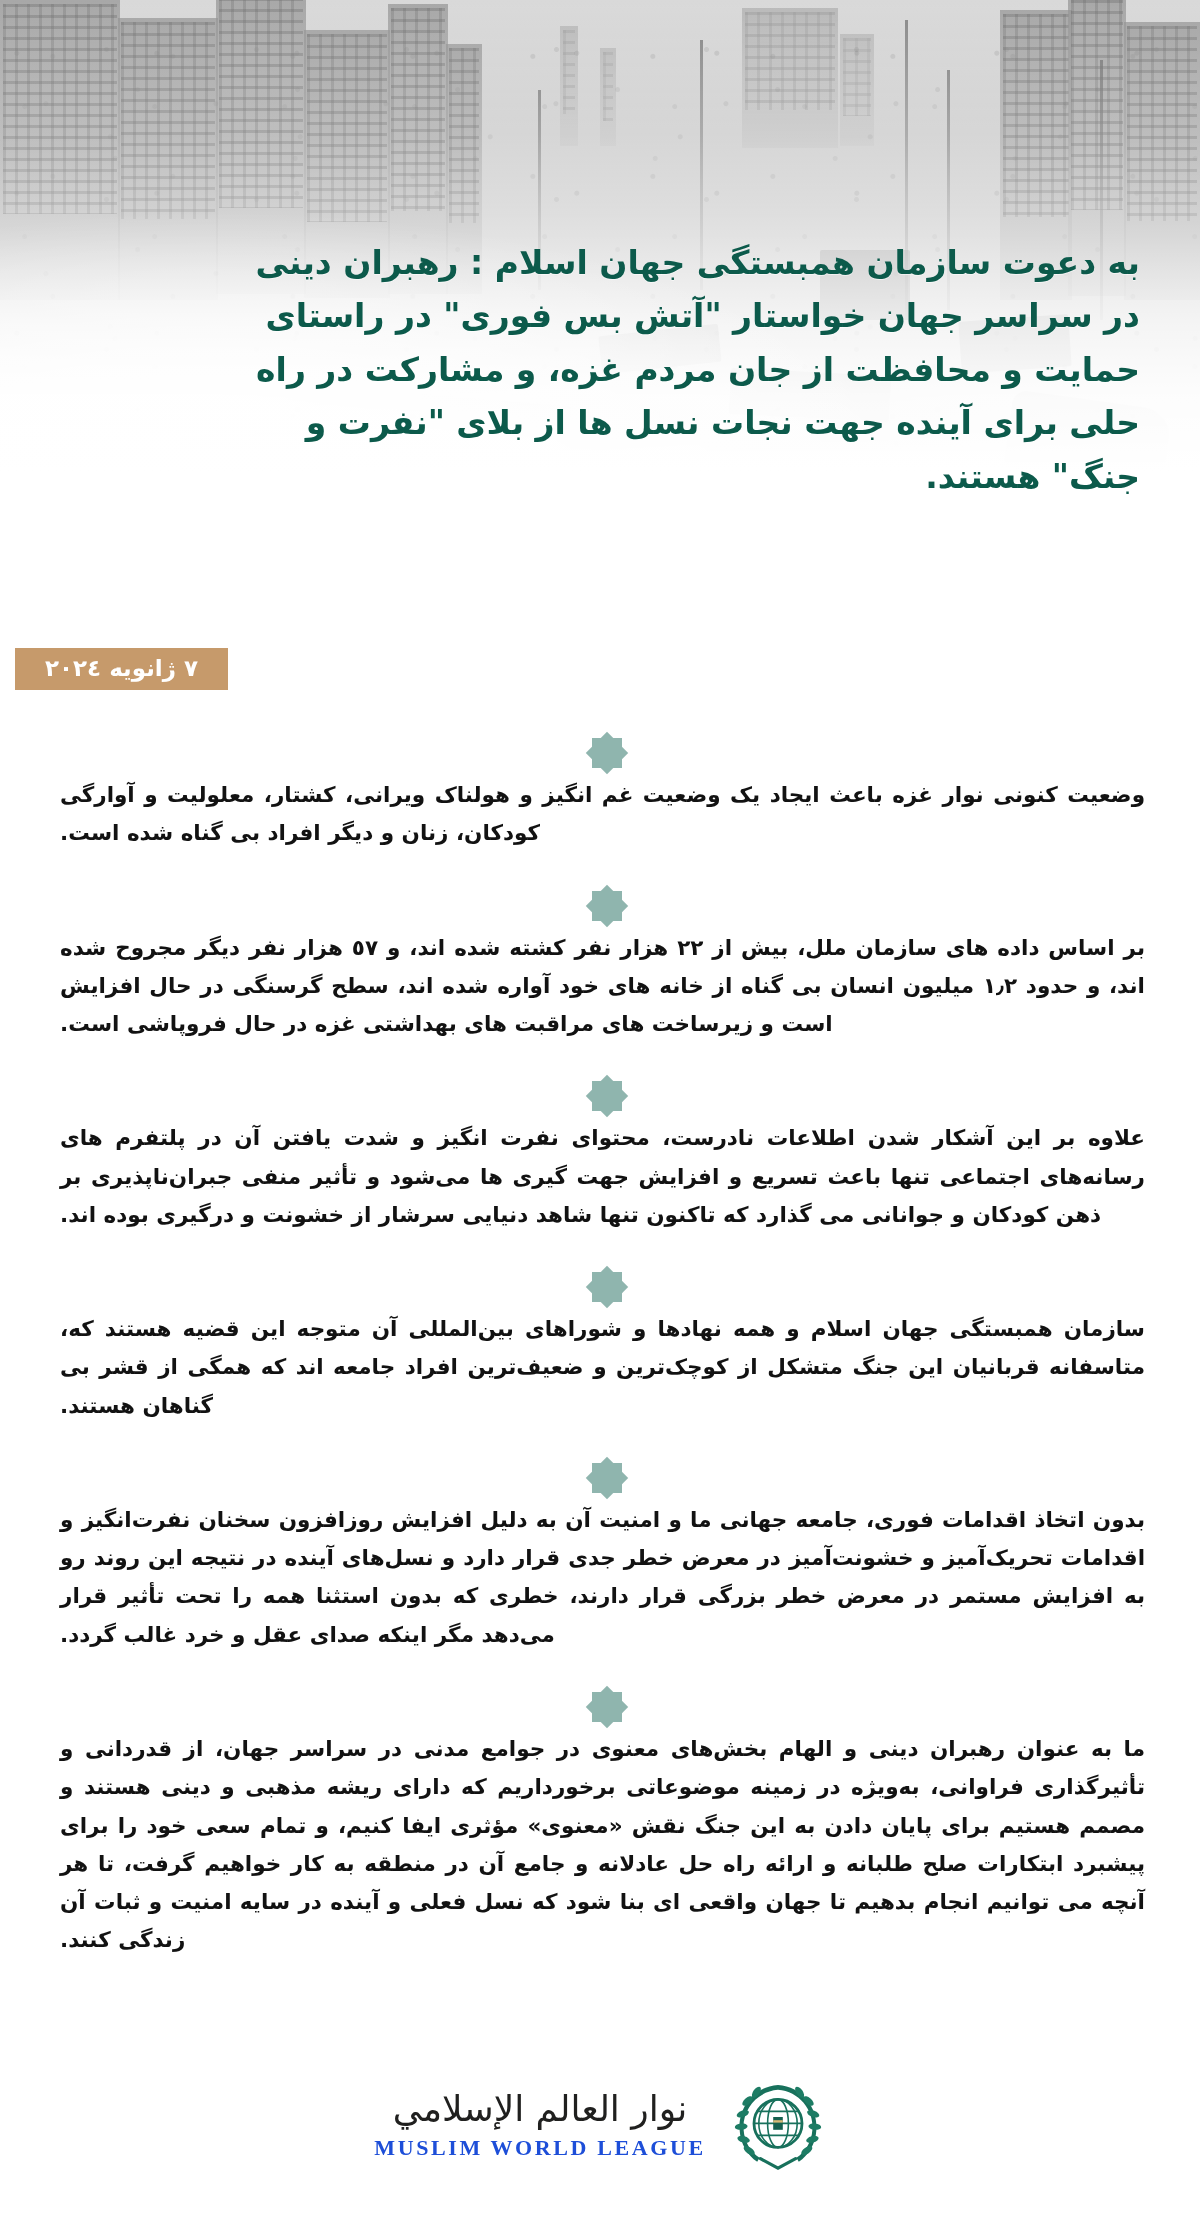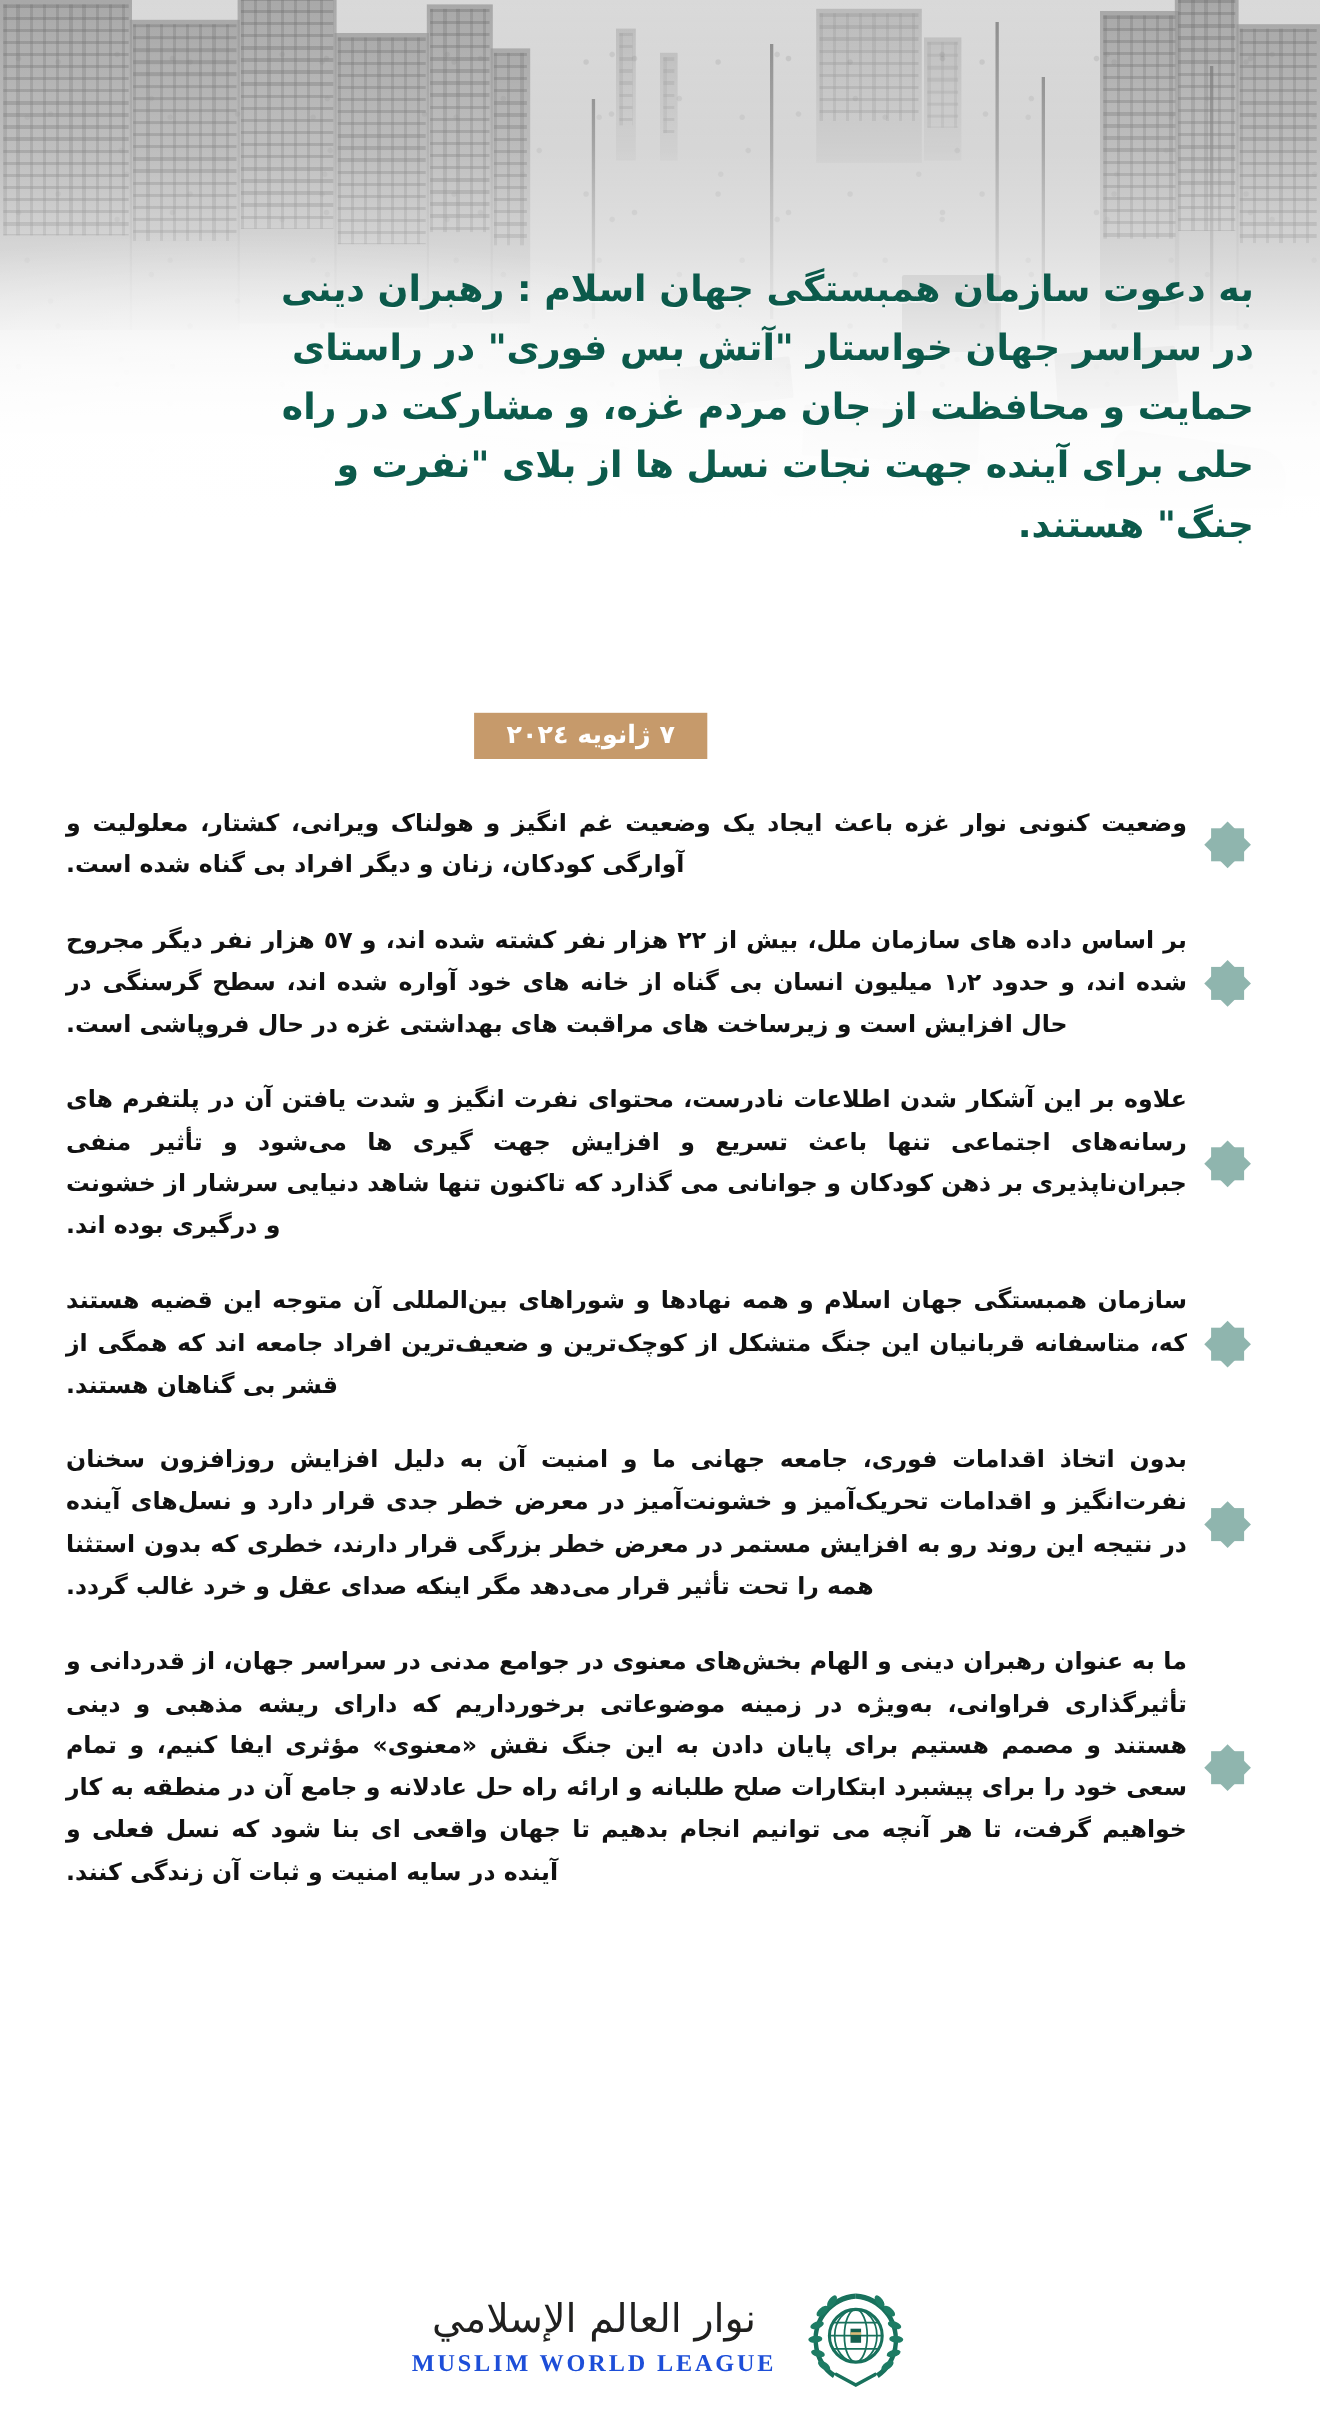--- a/index.html
+++ b/index.html
@@ -112,22 +112,22 @@
   .headline {
     color:#0c5a4b;
     font-size:33px;
     font-weight:bold;
     line-height:1.62;
     letter-spacing:0;
     text-shadow:0 1px 0 rgba(255,255,255,.55);
   }
   .date-row {
     position:absolute;
-    top:648px; left:0; width:1074px;
-    text-align:center;
+    top:648px; left:15px; width:1074px;
+    text-align:left;
   }
   .date-badge {
     display:inline-block;
     background:#c69a6b;
     color:#ffffff;
     font-size:23px;
     font-weight:bold;
     padding:7px 30px 9px;
     direction:rtl;
     letter-spacing:1px;
@@ -135,21 +135,21 @@
 
   
   .body {
     position:absolute;
     top:730px; right:0; left:0;
     padding:0 55px 0 60px;
     direction:rtl;
   }
   .para-row {
     display:flex;
-    flex-direction:row;
+    flex-direction:column;
     align-items:center;
     margin-bottom:30px;
   }
   .bullet {
     flex:0 0 46px;
     width:46px;
     height:46px;
     margin-right:6px;
     margin-left:14px;
     display:flex;

